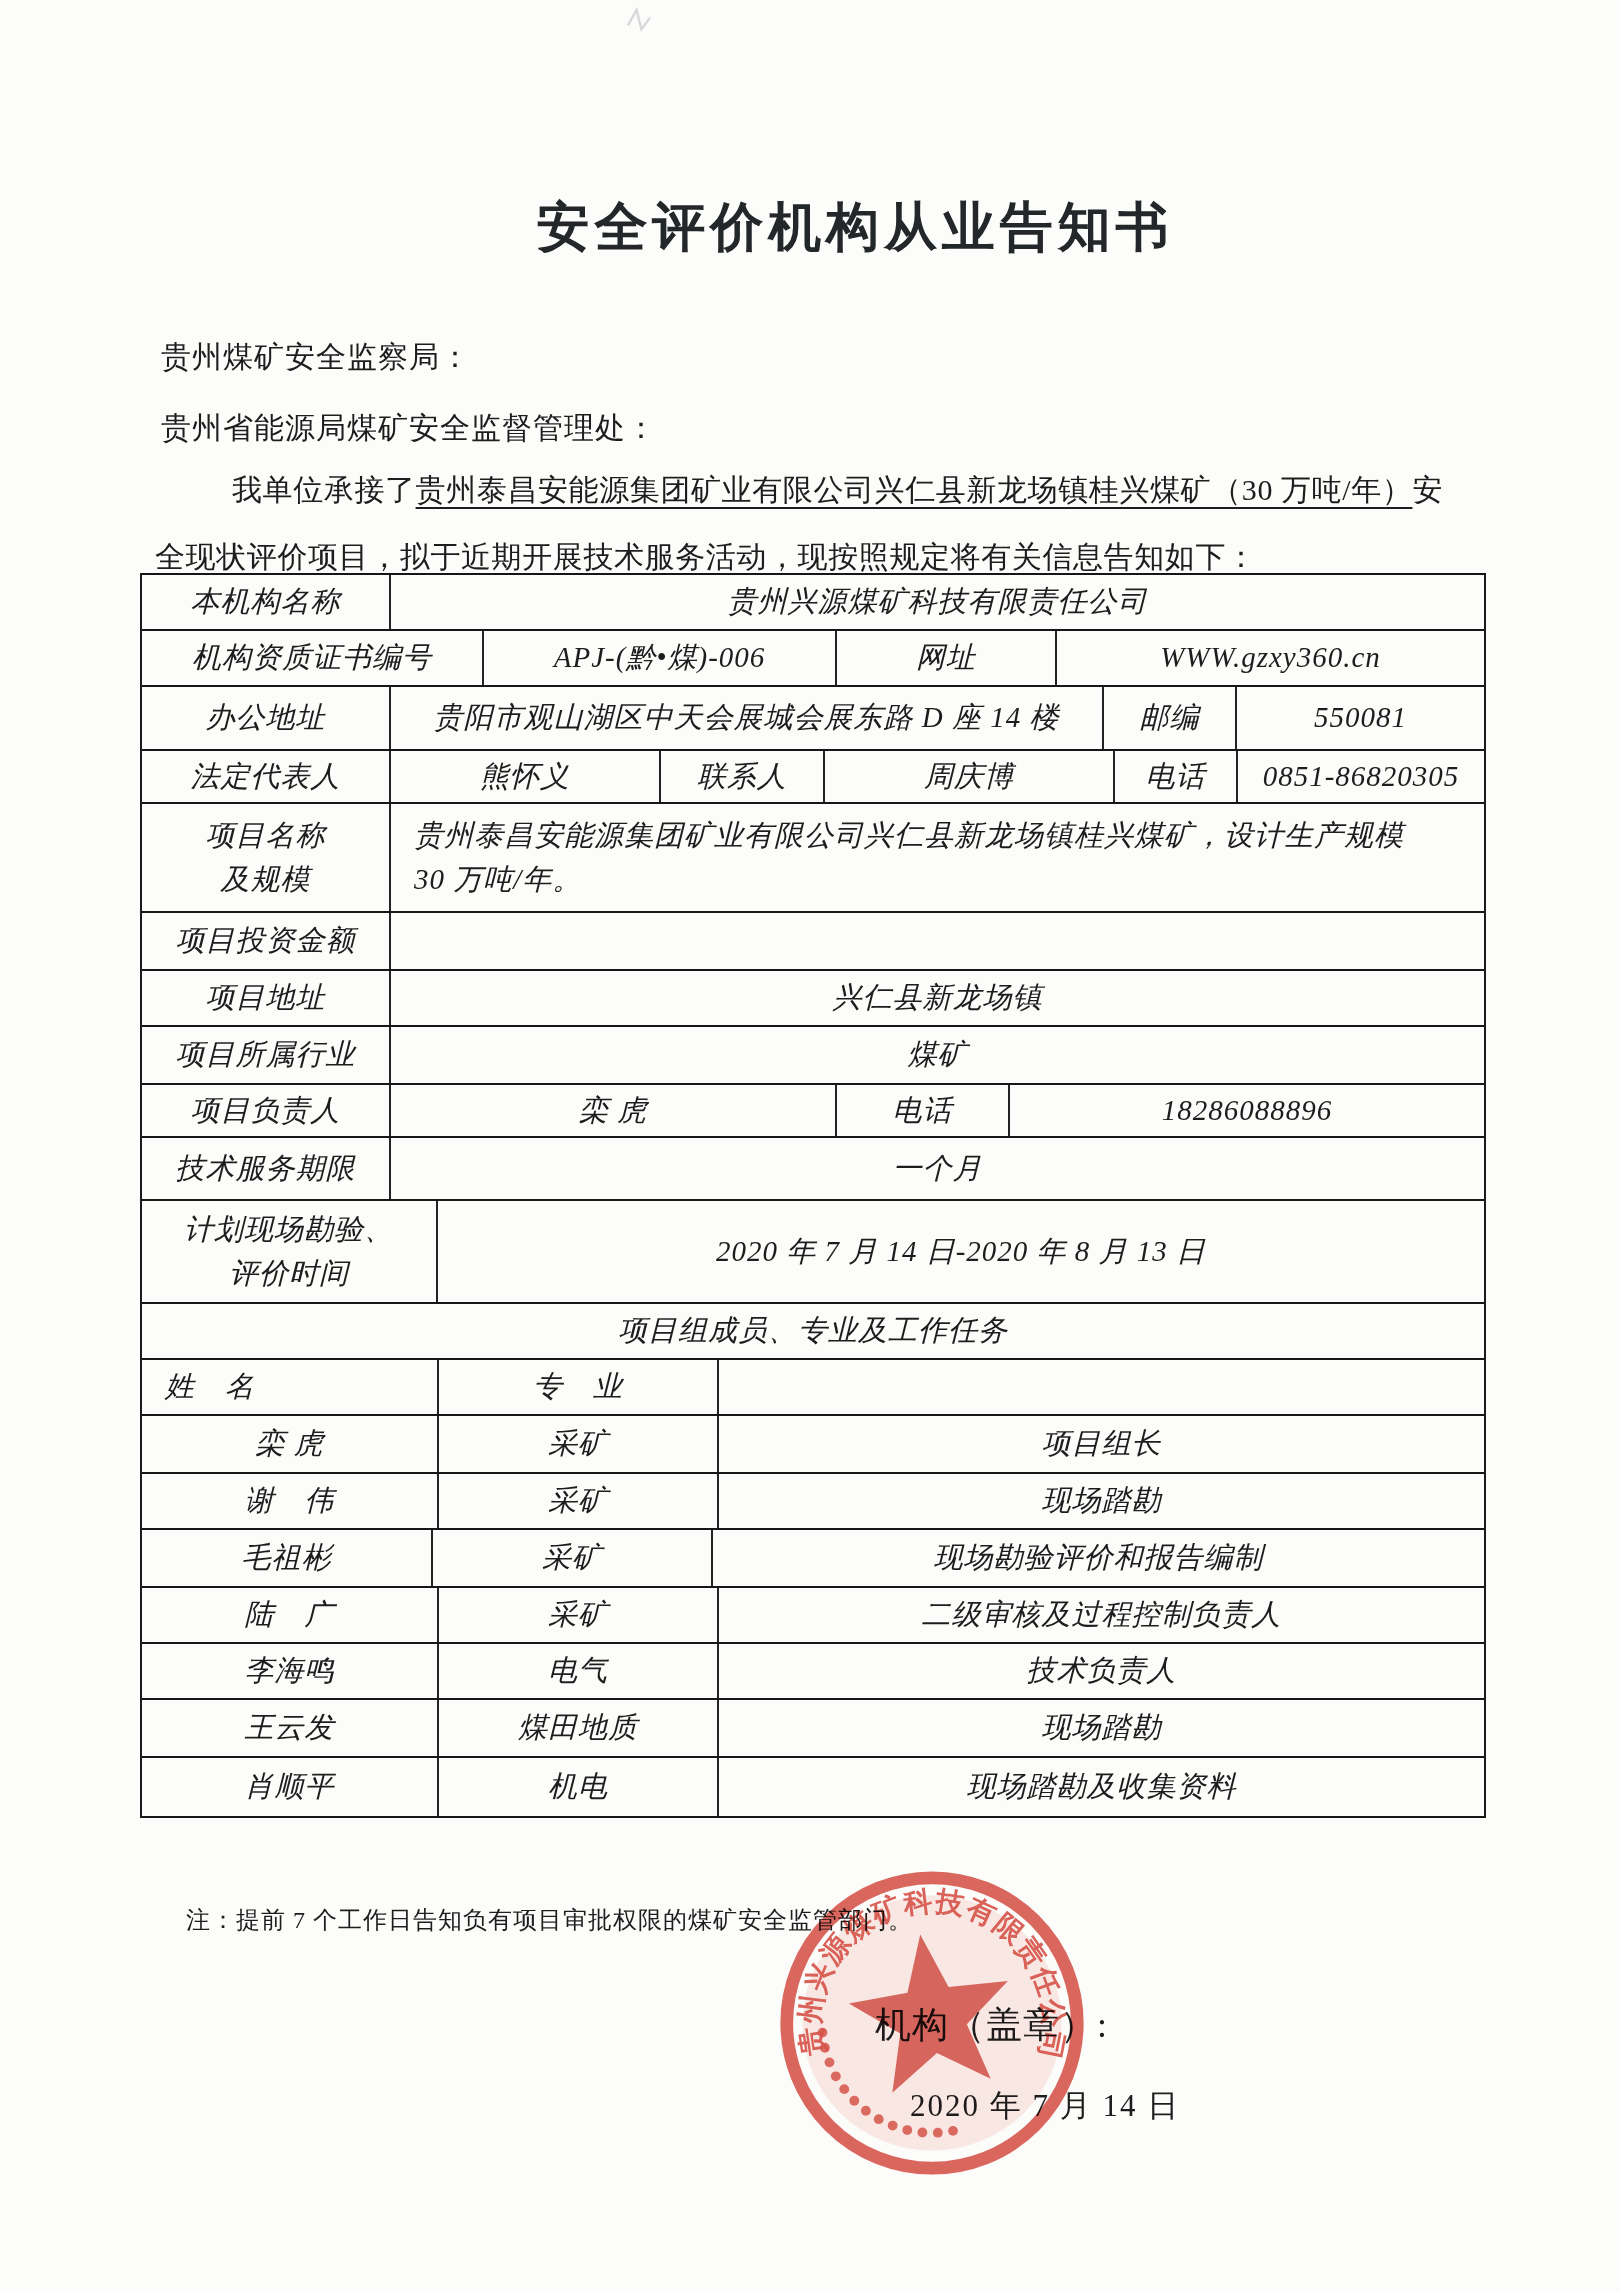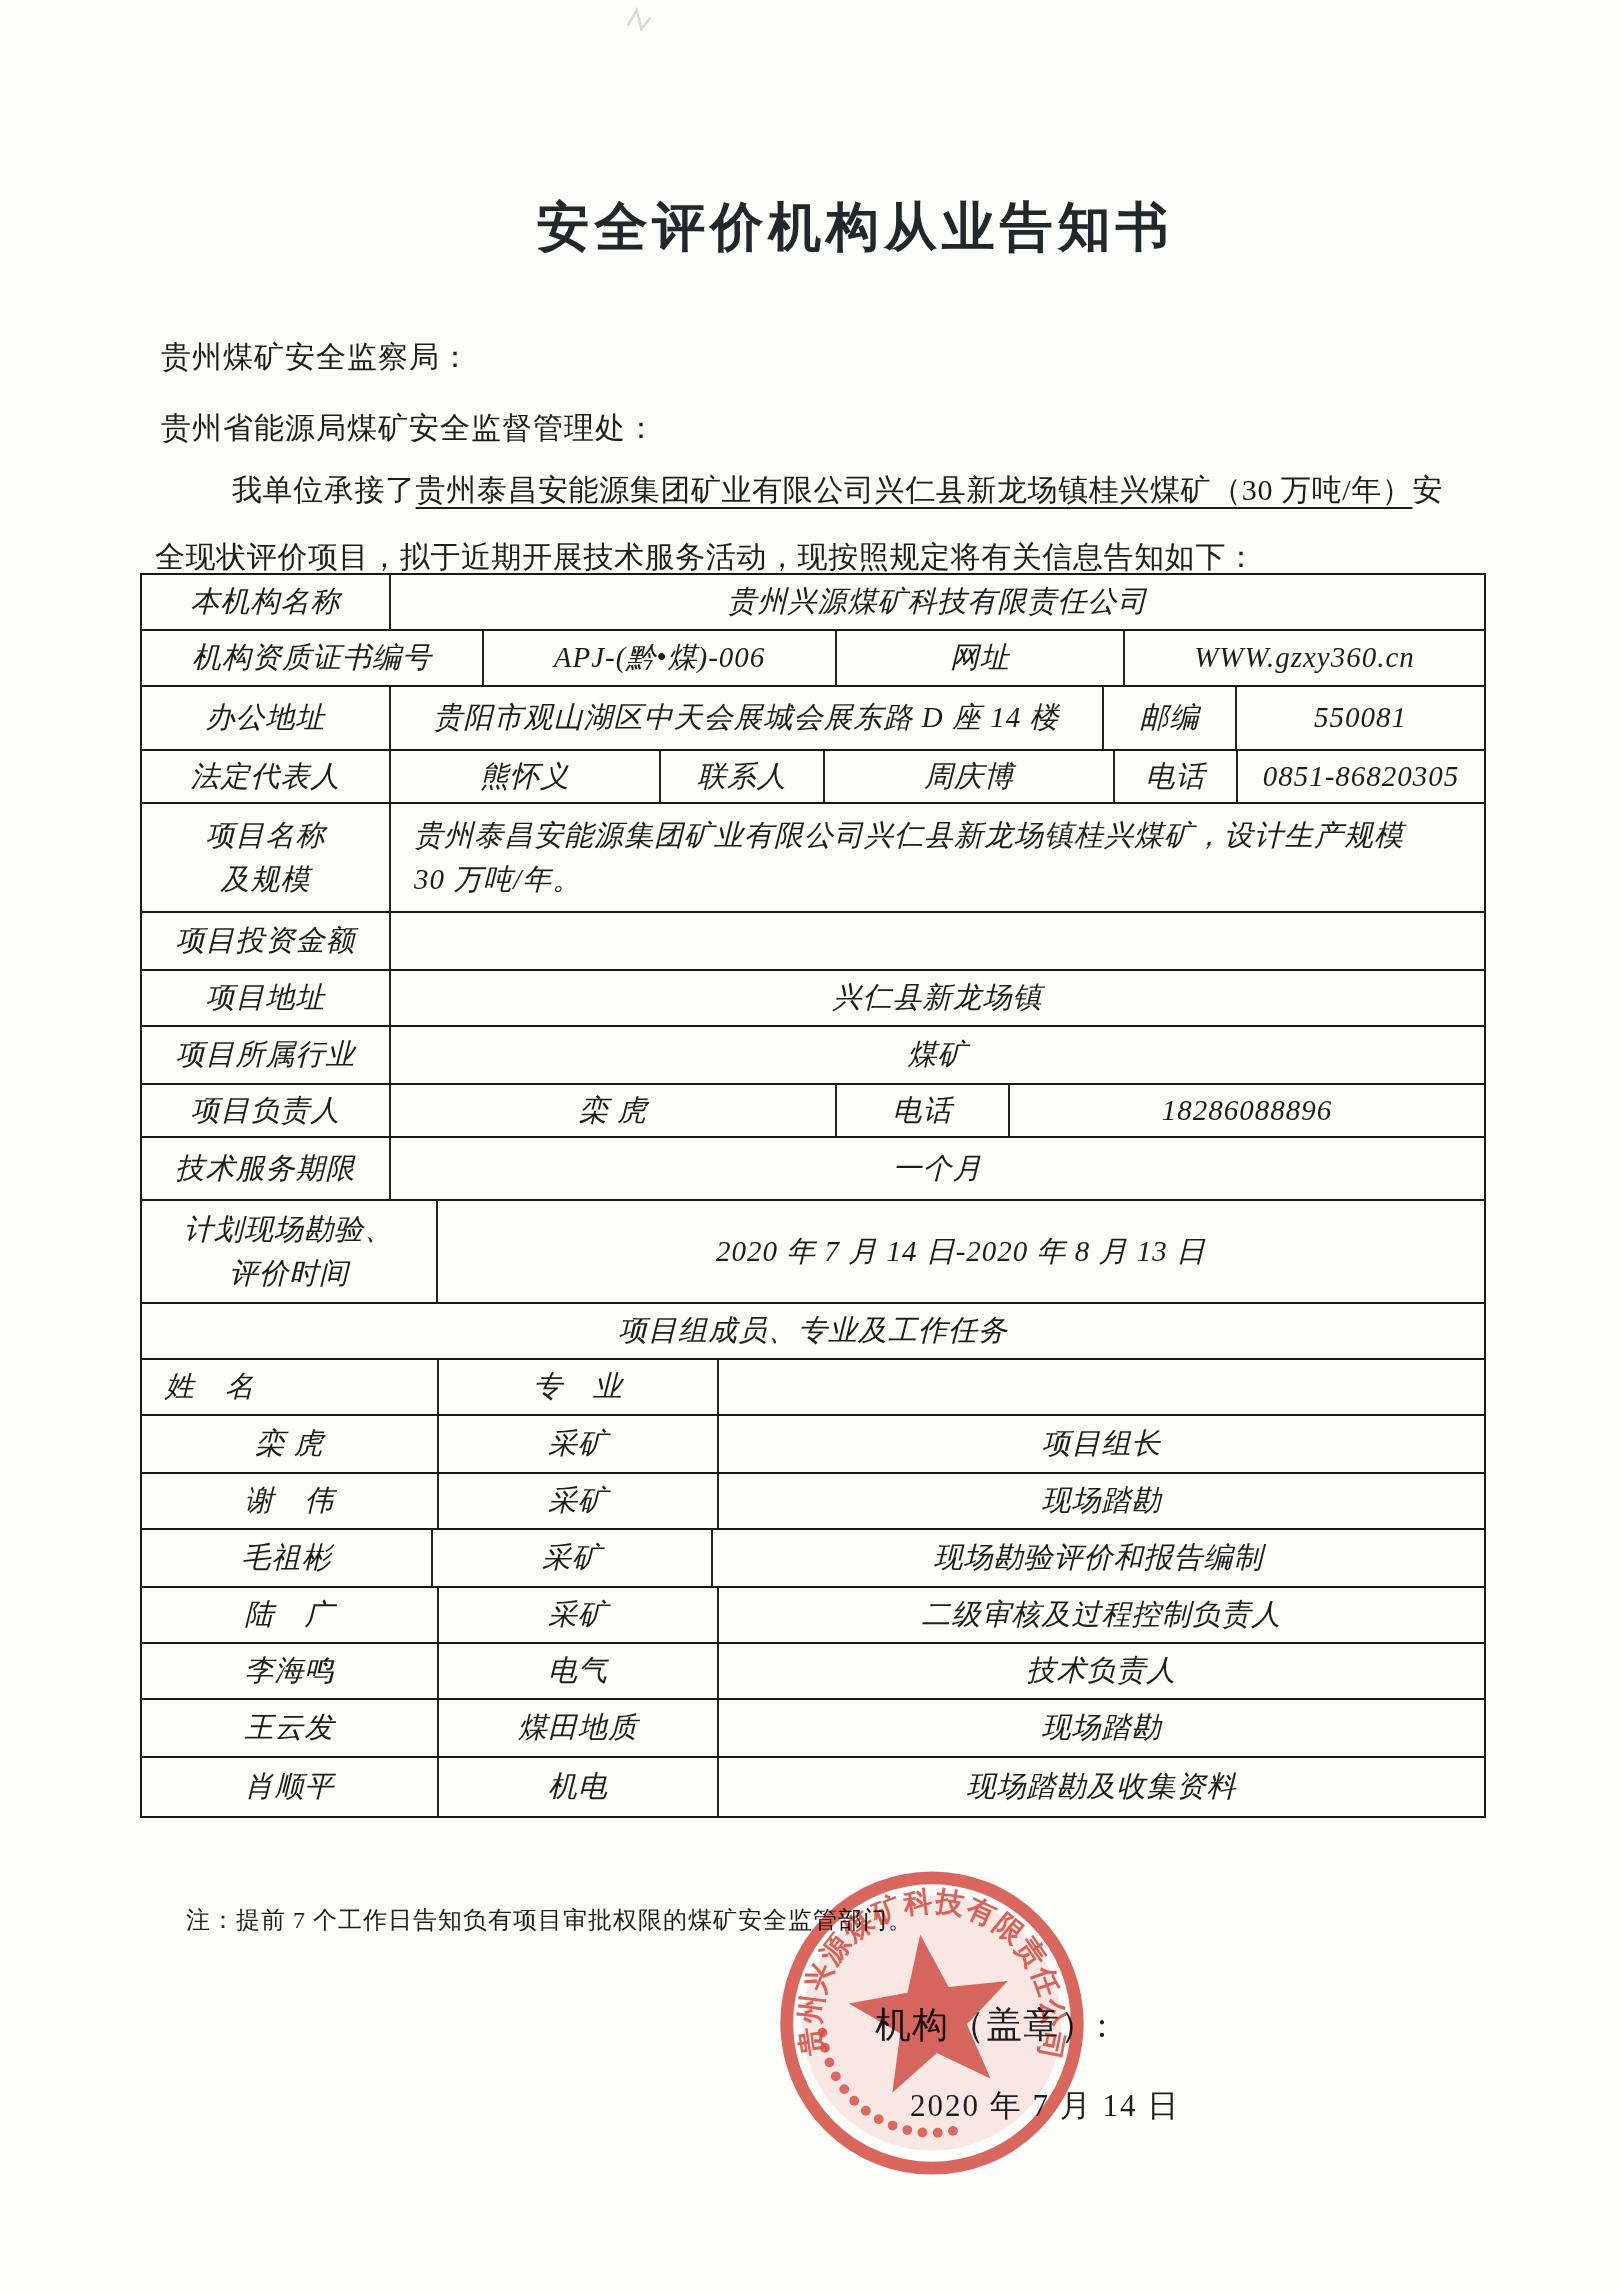--- a/index.html
+++ b/index.html
@@ -80,21 +80,21 @@
   <div class="tbl">
 
     <div class="tr" style="height:54px">
       <div class="td" style="width:249px">本机构名称</div>
       <div class="td grow">贵州兴源煤矿科技有限责任公司</div>
     </div>
 
     <div class="tr" style="height:54px">
       <div class="td" style="width:342px">机构资质证书编号</div>
       <div class="td" style="width:353px">APJ-(黔•煤)-006</div>
-      <div class="td" style="width:288px">网址</div>
+      <div class="td" style="width:220px">网址</div>
       <div class="td grow">WWW.gzxy360.cn</div>
     </div>
 
     <div class="tr" style="height:62px">
       <div class="td" style="width:249px">办公地址</div>
       <div class="td" style="width:713px">贵阳市观山湖区中天会展城会展东路 D 座 14 楼</div>
       <div class="td" style="width:133px">邮编</div>
       <div class="td grow">550081</div>
     </div>
 

